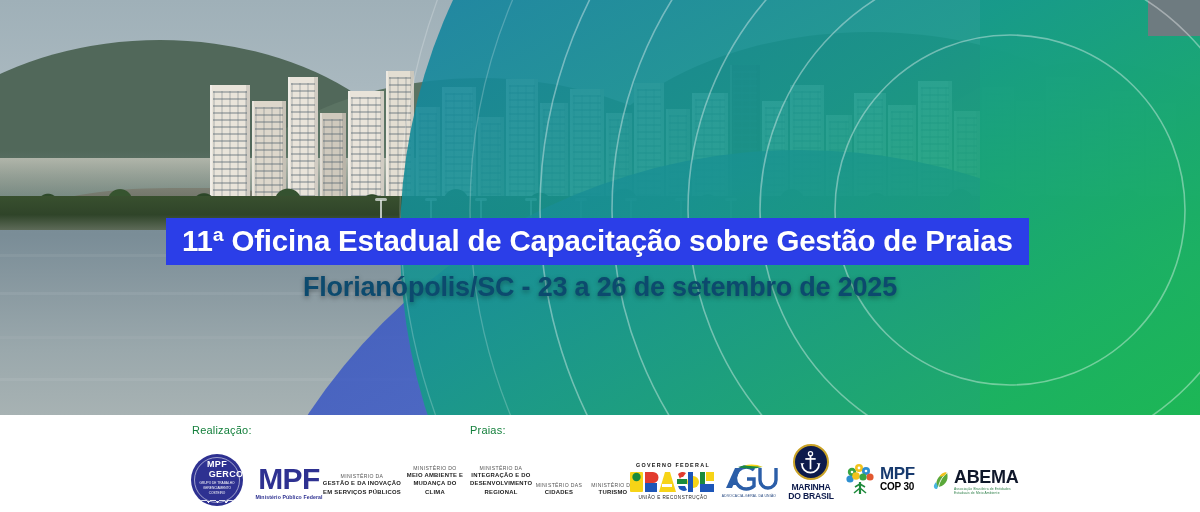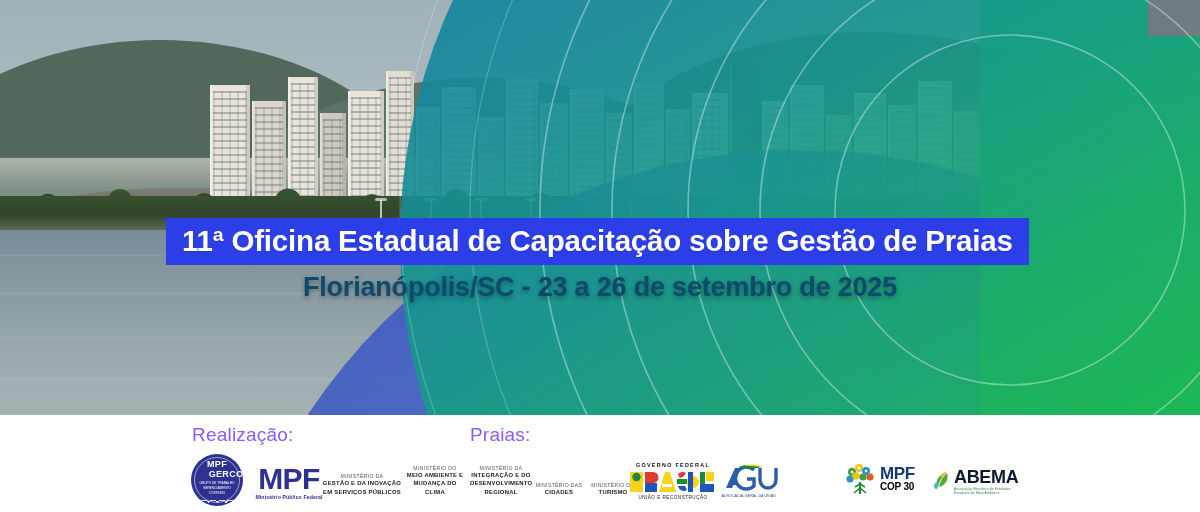--- a/index.html
+++ b/index.html
@@ -198,22 +198,22 @@
     width:1200px; height:97px;
     background:#ffffff;
     z-index:10;
   }
   .footer-inner {
     position:relative;
     width:1200px; height:97px;
   }
   .grp-label {
     position:absolute;
-    font-size:19px;
-    color:#8b5cf6;
+    font-size:11px;
+    color:#15803d;
     font-weight:normal;
     letter-spacing:.2px;
   }
   .lbl-realizacao { left:192px; top:9px; }
   .lbl-apoio      { left:470px; top:9px; }
 
   .logo { position:absolute; bottom:0; }
 
   
   .gerco {
@@ -486,20 +486,36 @@
             <path d="M11 18 h9 v3 h-9z" fill="#2b5ea8"></path>
             <path d="M36 6 a11 11 0 1 0 0 16 l0 -7 l-7 0" fill="none" stroke="#2b5ea8" stroke-width="3.4"></path>
             <path d="M42 4 v12 a8 8 0 0 0 16 0 v-12" fill="none" stroke="#2b5ea8" stroke-width="3.4"></path>
             <path d="M20 3 q12 -4 24 0 q-12 3 -24 0z" fill="#1a8a3c"></path>
             <path d="M26 1.5 q10 -2.5 19 1.5 q-10 -0.6 -19 -1.5z" fill="#f7d417"></path>
           </svg>
         </div>
         <div class="agu-sub">ADVOCACIA-GERAL DA UNIÃO</div>
       </div>
 
+      <div class="logo marinha">
+        <div class="badge">
+          <svg viewBox="0 0 36 36" width="31" height="31" style="position:absolute;left:0;top:0;">
+            <circle cx="18" cy="9" r="2.4" fill="none" stroke="#ffffff" stroke-width="1.5"></circle>
+            <path d="M18 11 v16" stroke="#ffffff" stroke-width="2" fill="none"></path>
+            <path d="M12 15 h12" stroke="#ffffff" stroke-width="2" fill="none"></path>
+            <path d="M8 21 a10 10 0 0 0 20 0" fill="none" stroke="#ffffff" stroke-width="2"></path>
+            <path d="M6 20 l2.5 2 l2.5 -2z" fill="#ffffff"></path>
+            <path d="M25 20 l2.5 2 l2.5 -2z" fill="#ffffff"></path>
+          </svg>
+        </div>
+        <div class="m-txt">
+          <div>MARINHA</div>
+          <div>DO BRASIL</div>
+        </div>
+      </div>
 
       <div class="logo cop">
         <div class="row">
           <svg viewBox="0 0 34 34" width="34" height="34">
             <path d="M17 32 v-12" stroke="#1f8a3c" stroke-width="2.2" fill="none"></path>
             <path d="M17 26 l-6 5 M17 26 l6 5 M17 22 l-5 3 M17 22 l5 3" stroke="#1f8a3c" stroke-width="1.6" fill="none"></path>
             <circle cx="9" cy="10" r="4.2" fill="#3aa544"></circle>
             <circle cx="16" cy="6" r="4.0" fill="#f2c21c"></circle>
             <circle cx="23" cy="9" r="4.0" fill="#2e8fd0"></circle>
             <circle cx="27" cy="15" r="3.6" fill="#e2582f"></circle>

